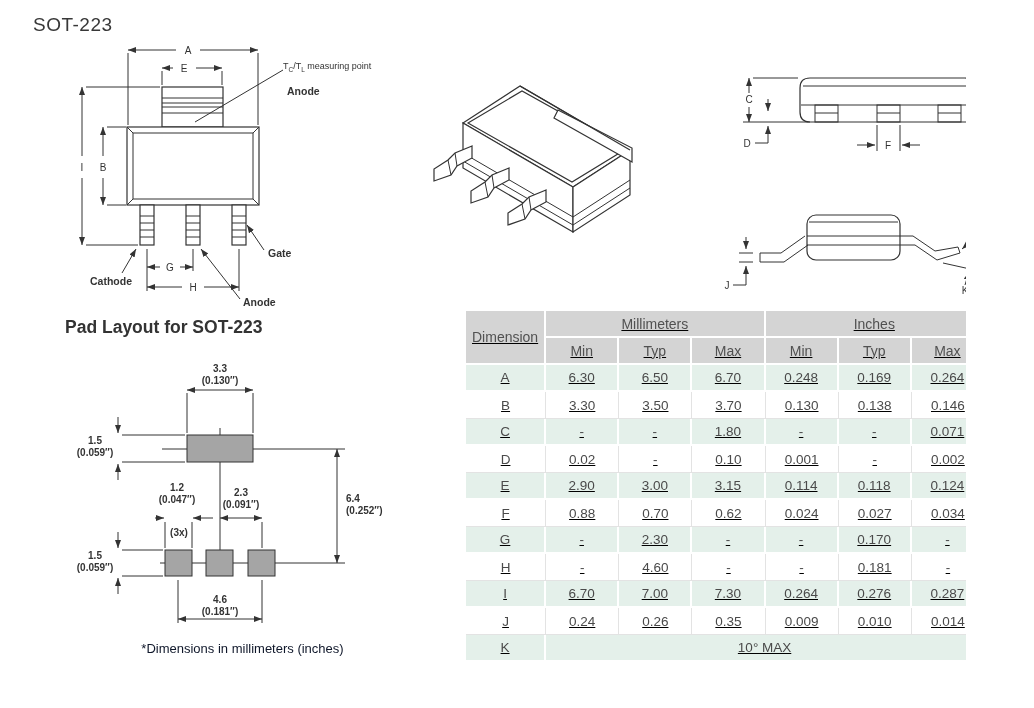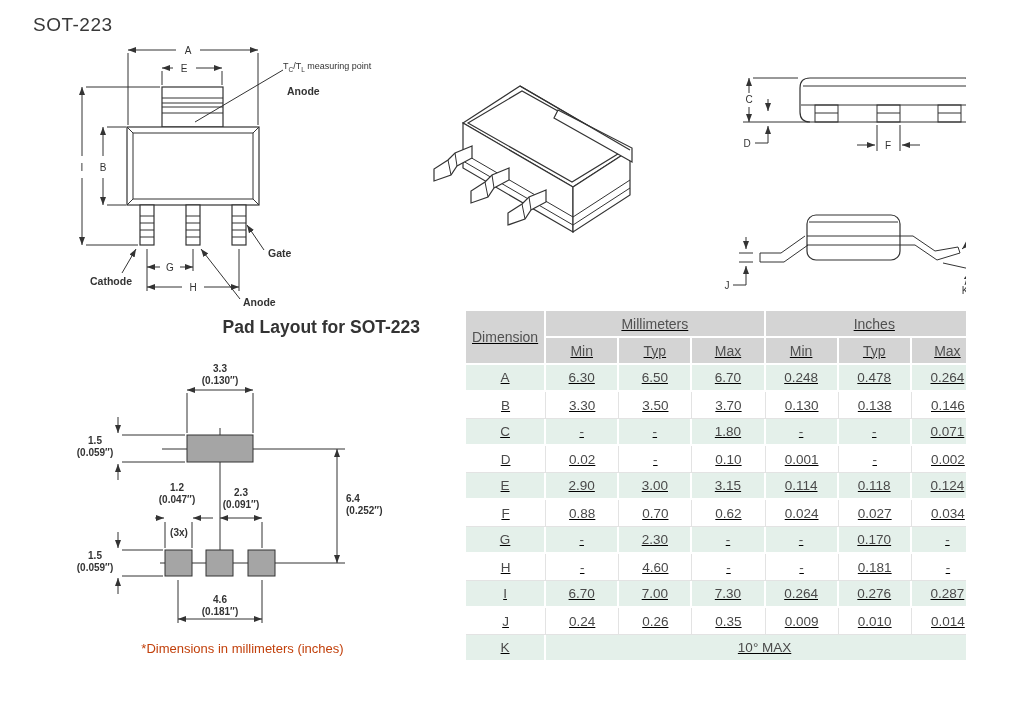--- a/index.html
+++ b/index.html
@@ -2,22 +2,22 @@
 <html><head>
 <meta charset="utf-8">
 <style>
   html,body{margin:0;padding:0;background:#fff;}
   #page{position:relative;width:966px;height:708px;background:#fff;overflow:hidden;
         font-family:"Liberation Sans",sans-serif;}
   .abs{position:absolute;}
   #page-title{left:33px;top:14px;font-size:19px;font-weight:500;color:#383838;letter-spacing:.5px;}
   #mp-label{left:283px;top:61px;font-size:9px;color:#333;white-space:nowrap;}
   #mp-label sub{font-size:6.5px;}
-  #pad-heading{left:65px;top:317px;width:355px;text-align:right;font-size:17.5px;font-weight:bold;color:#333;}
-  #dim-note{left:65px;top:641px;width:355px;text-align:center;font-size:13px;color:#c2410c;}
+  #pad-heading{left:65px;top:317px;width:355px;text-align:left;font-size:17.5px;font-weight:bold;color:#333;}
+  #dim-note{left:65px;top:641px;width:355px;text-align:center;font-size:13px;color:#0f172a;}
   svg{position:absolute;overflow:visible;}
   .ln{stroke:#333;stroke-width:1;fill:none;}
   .ln2{stroke:#333;stroke-width:1.2;fill:none;}
   .fw{fill:#fff;stroke:#333;stroke-width:1.2;}
   .pad{fill:#a5a5a5;stroke:#333;stroke-width:1;}
   text{fill:#333;}
   .dl{font:500 10px "Liberation Sans",sans-serif;text-anchor:middle;}
   .nm{font:700 10.5px "Liberation Sans",sans-serif;}
   .pd{font:700 10px "Liberation Sans",sans-serif;text-anchor:middle;}
   .pds{font:700 10px "Liberation Sans",sans-serif;text-anchor:start;}
@@ -258,21 +258,21 @@
         <th>Max</th>
       </tr>
     </thead>
     <tbody>
         <tr class="mint">
           <td>A</td>
           <td>6.30</td>
           <td>6.50</td>
           <td>6.70</td>
           <td>0.248</td>
-          <td>0.478</td>
+          <td>0.169</td>
           <td>0.264</td>
         </tr>
         <tr class="white">
           <td>B</td>
           <td>3.30</td>
           <td>3.50</td>
           <td>3.70</td>
           <td>0.130</td>
           <td>0.138</td>
           <td>0.146</td>

